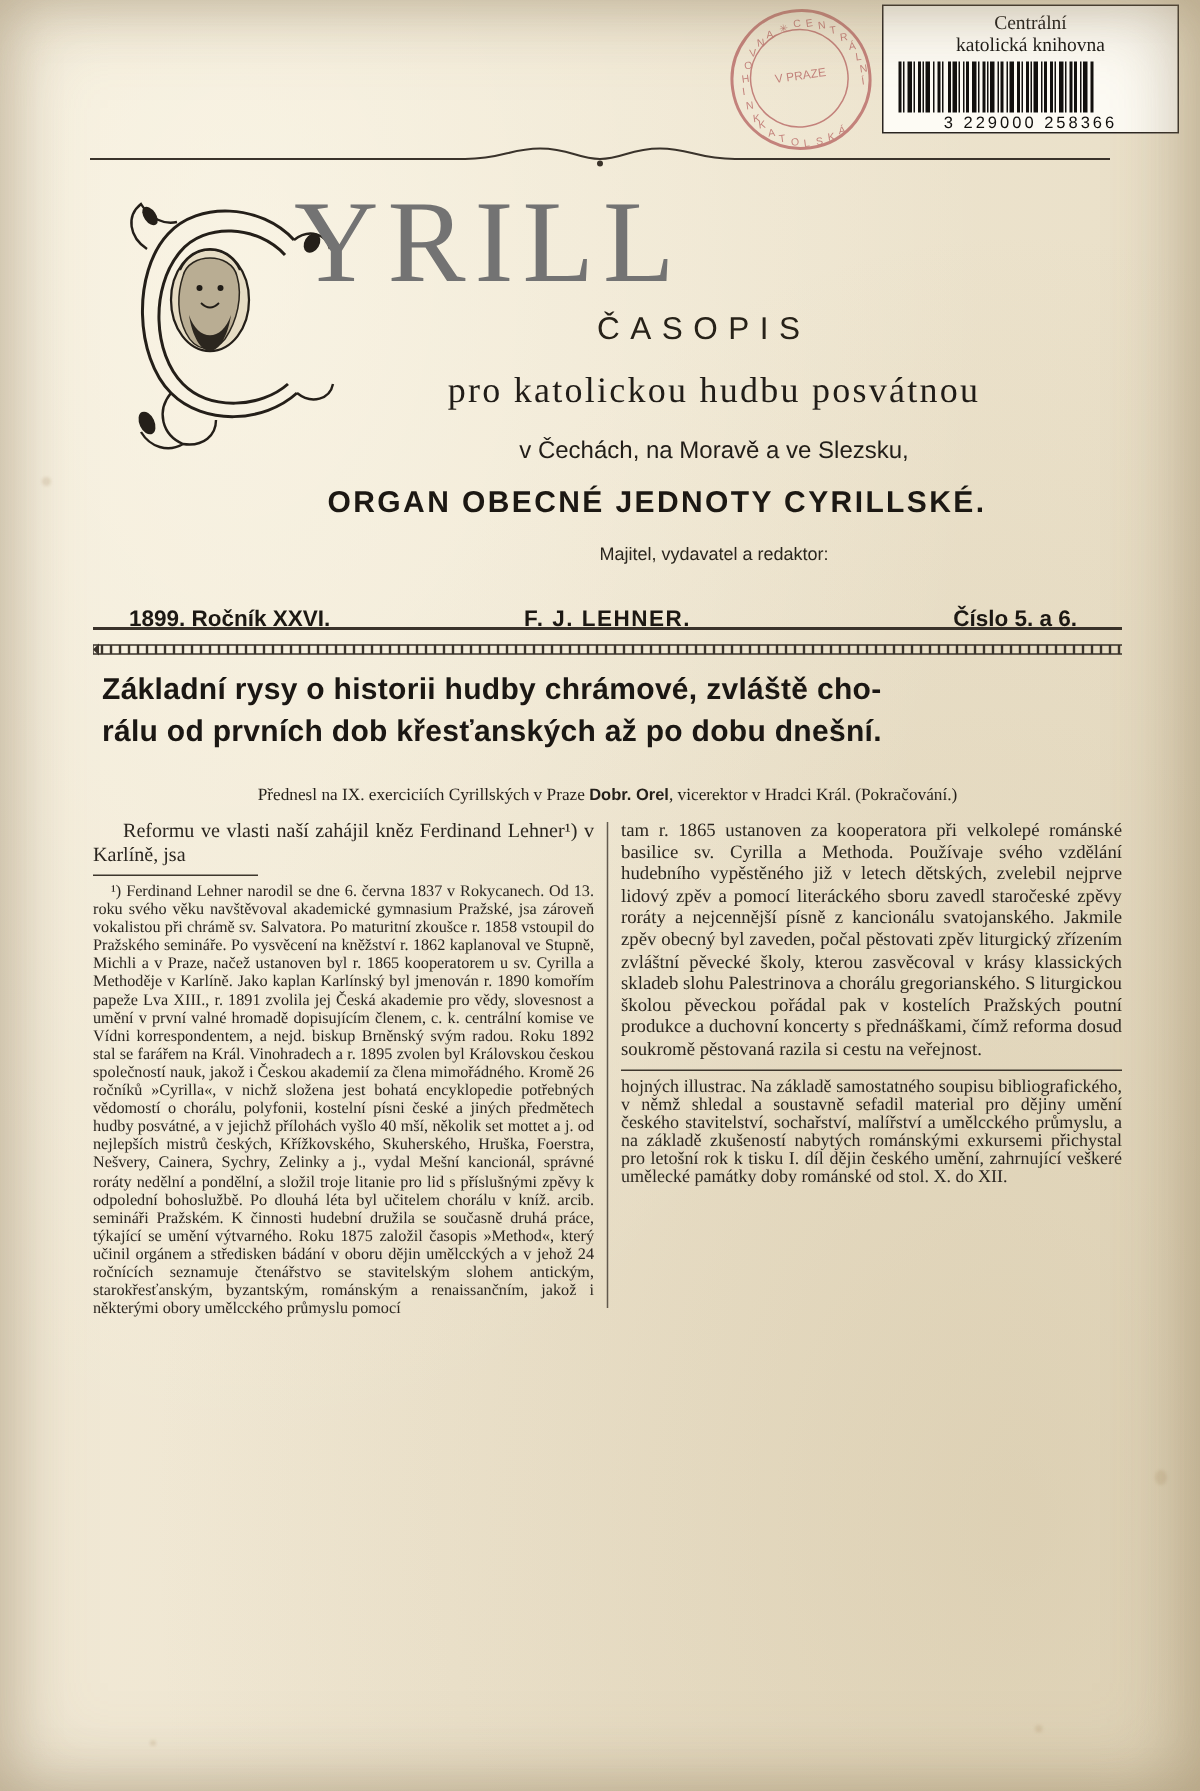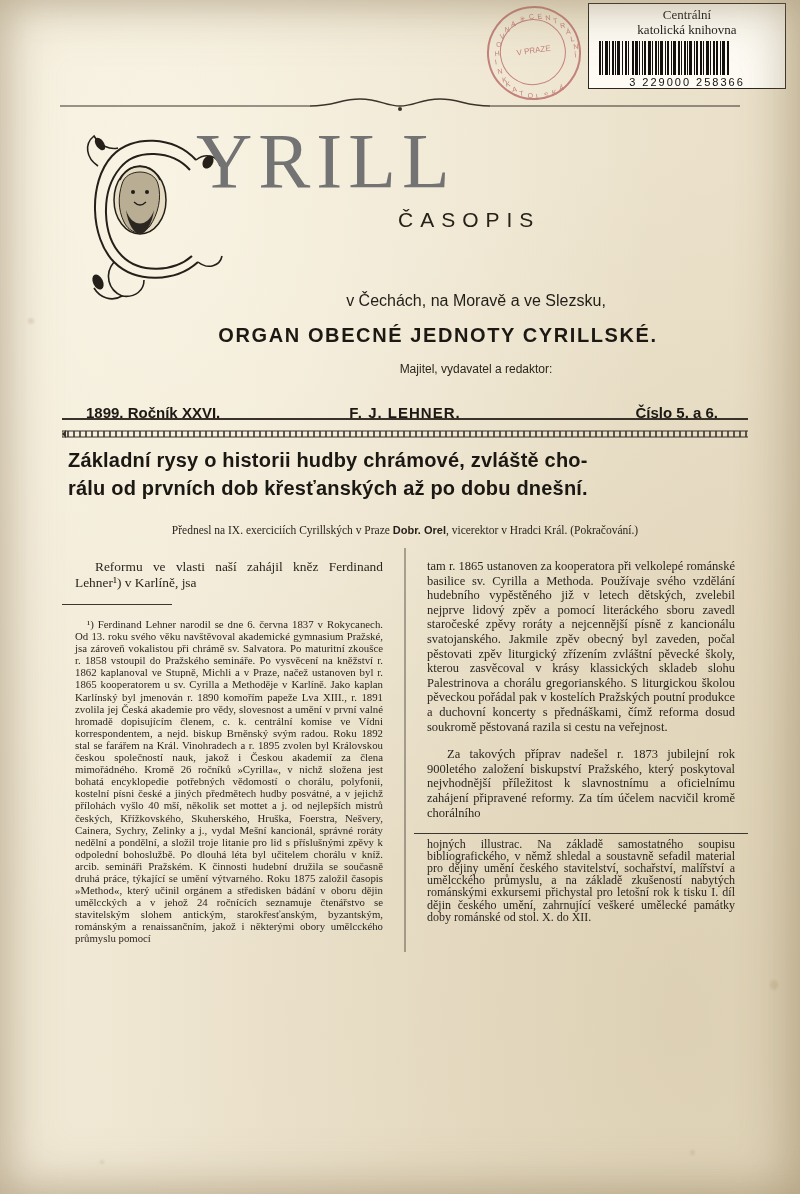--- a/index.html
+++ b/index.html
@@ -298,21 +298,21 @@
     transform: translateX(-0.5px);
     opacity: 0.85;
   }
   .col {
     width: 50%;
     font-size: 11.6px;
     line-height: 13.4px;
     text-align: justify;
     hyphens: auto;
   }
-  .col p { margin: 13px; }
+  .col p { margin: 0; }
   .lead {
     font-size: 13.4px;
     line-height: 16px;
     text-align: justify;
     text-indent: 20px;
   }
   .fn-rule {
     width: 110px;
     border-top: 1px solid #3d362d;
     margin: 5px 0 4px 0;
@@ -510,20 +510,21 @@
         <g fill="#241f19">
           <ellipse cx="20" cy="160" rx="5" ry="8" transform="rotate(-25 20 160)"></ellipse>
           <ellipse cx="130" cy="40" rx="5" ry="7" transform="rotate(30 130 40)"></ellipse>
           <ellipse cx="22" cy="22" rx="4" ry="7" transform="rotate(-35 22 22)"></ellipse>
         </g>
       </svg>
     </div>
 
     <div class="title-word">YRILL</div>
     <div class="sub1">ČASOPIS</div>
+    <div class="sub2">pro katolickou hudbu posvátnou</div>
     <div class="sub3">v Čechách, na Moravě a ve Slezsku,</div>
     <div class="organ">ORGAN OBECNÉ JEDNOTY CYRILLSKÉ.</div>
     <div class="owner-line">Majitel, vydavatel a redaktor:</div>
 
     <div class="imprint">
       <span class="year">1899. Ročník XXVI.</span>
       <span class="editor">F. J. LEHNER.</span>
       <span class="issue">Číslo 5. a 6.</span>
     </div>
     <div class="imprint-rule"></div>
@@ -665,21 +666,20 @@
 
     <div class="columns">
       <div class="col">
         <p class="lead">Reformu ve vlasti naší zahájil kněz Ferdinand Lehner¹) v Karlíně, jsa</p>
         <div class="fn-rule"></div>
         <p class="footnote">¹) Ferdinand Lehner narodil se dne 6. června 1837 v Rokycanech. Od 13. roku svého věku navštěvoval akademické gymnasium Pražské, jsa zároveň vokalistou při chrámě sv. Salvatora. Po maturitní zkoušce r. 1858 vstoupil do Pražského semináře. Po vysvěcení na kněžství r. 1862 kaplanoval ve Stupně, Michli a v Praze, načež ustanoven byl r. 1865 kooperatorem u sv. Cyrilla a Methoděje v Karlíně. Jako kaplan Karlínský byl jmenován r. 1890 komořím papeže Lva XIII., r. 1891 zvolila jej Česká akademie pro vědy, slovesnost a umění v první valné hromadě dopisujícím členem, c. k. centrální komise ve Vídni korrespondentem, a nejd. biskup Brněnský svým radou. Roku 1892 stal se farářem na Král. Vinohradech a r. 1895 zvolen byl Královskou českou společností nauk, jakož i Českou akademií za člena mimořádného. Kromě 26 ročníků »Cyrilla«, v nichž složena jest bohatá encyklopedie potřebných vědomostí o chorálu, polyfonii, kostelní písni české a jiných předmětech hudby posvátné, a v jejichž přílohách vyšlo 40 mší, několik set mottet a j. od nejlepších mistrů českých, Křížkovského, Skuherského, Hruška, Foerstra, Nešvery, Cainera, Sychry, Zelinky a j., vydal Mešní kancionál, správné roráty nedělní a pondělní, a složil troje litanie pro lid s příslušnými zpěvy k odpolední bohoslužbě. Po dlouhá léta byl učitelem chorálu v kníž. arcib. semináři Pražském. K činnosti hudební družila se současně druhá práce, týkající se umění výtvarného. Roku 1875 založil časopis »Method«, který učinil orgánem a středisken bádání v oboru dějin umělcckých a v jehož 24 ročnících seznamuje čtenářstvo se stavitelským slohem antickým, starokřesťanským, byzantským, románským a renaissančním, jakož i některými obory umělcckého průmyslu pomocí</p>
       </div>
 
       <div class="col">
         <p class="body-par" style="text-indent:0">tam r. 1865 ustanoven za kooperatora při velkolepé románské basilice sv. Cyrilla a Methoda. Používaje svého vzdělání hudebního vypěstěného již v letech dětských, zvelebil nejprve lidový zpěv a pomocí literáckého sboru zavedl staročeské zpěvy roráty a nejcennější písně z kancionálu svatojanského. Jakmile zpěv obecný byl zaveden, počal pěstovati zpěv liturgický zřízením zvláštní pěvecké školy, kterou zasvěcoval v krásy klassických skladeb slohu Palestrinova a chorálu gregorianského. S liturgickou školou pěveckou pořádal pak v kostelích Pražských poutní produkce a duchovní koncerty s přednáškami, čímž reforma dosud soukromě pěstovaná razila si cestu na veřejnost.</p>
-        <p class="body-par">Za takových příprav nadešel r. 1873 jubilejní rok 900letého založení biskupství Pražského, který poskytoval nejvhodnější příležitost k slavnostnímu a oficielnímu zahájení připravené reformy. Za tím účelem nacvičil kromě chorálního</p>
         <div class="rcol-rule"></div>
         <p class="tail" style="margin-top:0">hojných illustrac. Na základě samostatného soupisu bibliografického, v němž shledal a soustavně sefadil material pro dějiny umění českého stavitelství, sochařství, malířství a umělcckého průmyslu, a na základě zkušeností nabytých románskými exkursemi přichystal pro letošní rok k tisku I. díl dějin českého umění, zahrnující veškeré umělecké památky doby románské od stol. X. do XII.</p>
       </div>
     </div>
   </div>
 
   <div class="edge-shade"></div>
 </div>
 
 </body></html>

